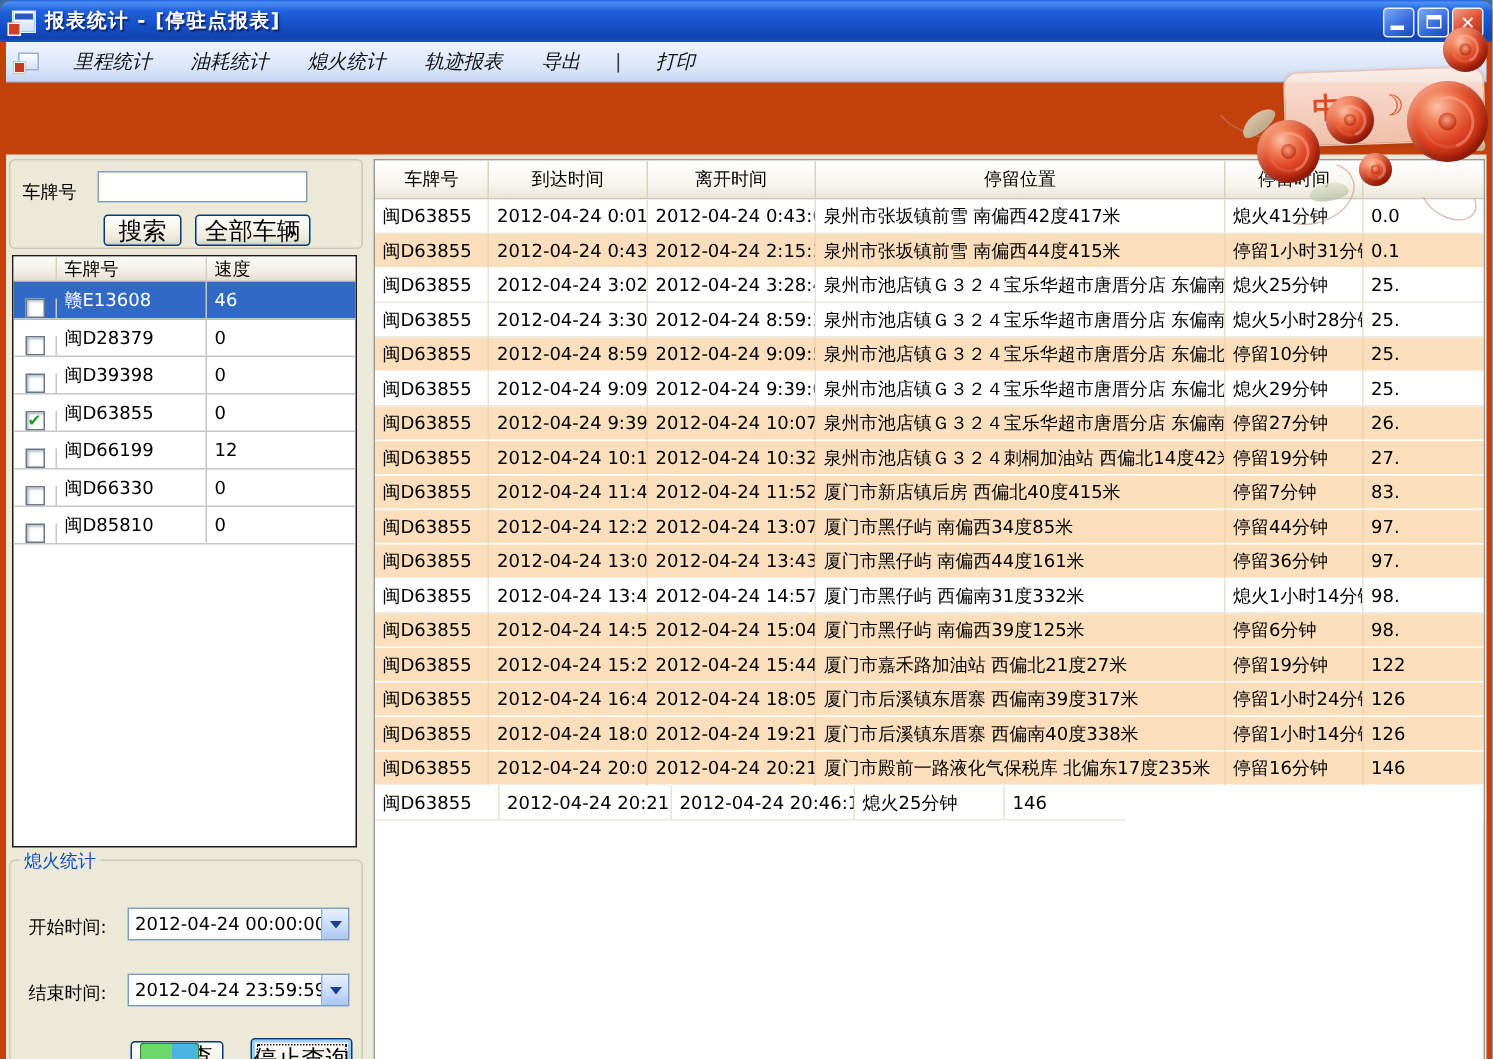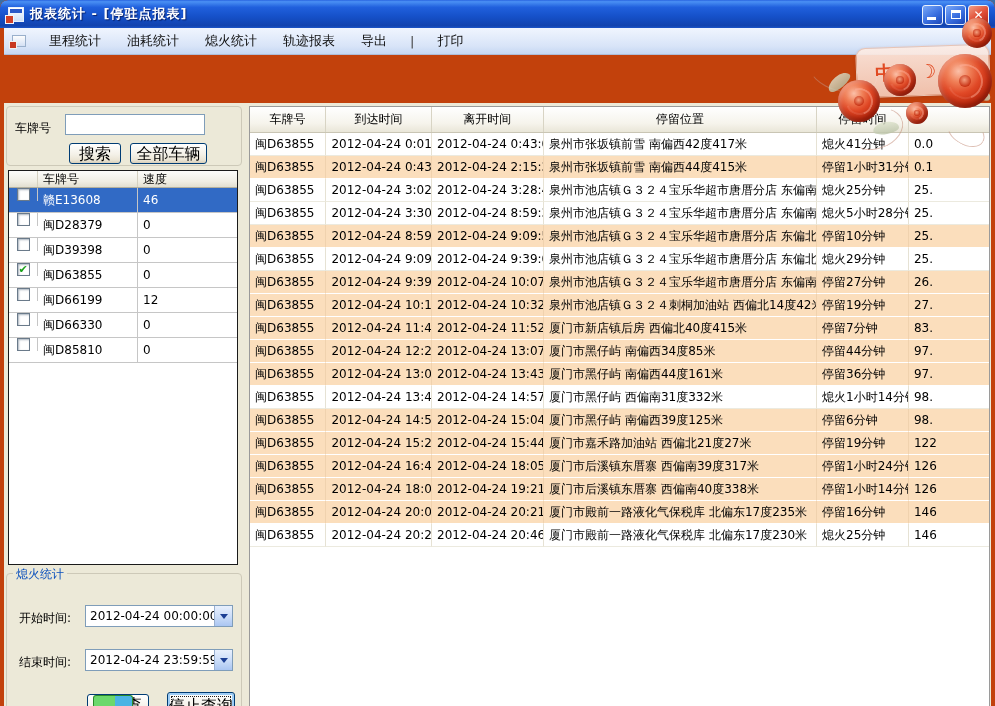--- a/index.html
+++ b/index.html
@@ -47,21 +47,21 @@
     font-family:"DejaVu Sans","Liberation Sans",sans-serif; }
   .btn-search{ left:62px; top:36px; width:52px; height:21px; }
   .btn-allveh{ left:123px; top:36px; width:77px; height:21px; }
   
   .vehicle-table{ position:absolute; left:4px; top:67px; width:230px; height:395px;
     background:#fff; border:1px solid #1a1a1a; overflow:hidden; }
   .vt-header{ display:flex; height:17px; background:linear-gradient(#fcfcfa,#f0eee4 65%,#e2dfd0);
     border-bottom:1px solid #b4b09e; font-size:12px; }
   .vt-header>div{ border-right:1px solid #d4d0c0; padding-left:5px; line-height:16px; }
   .vt-h0{ width:29px; } .vt-h1{ width:100px; } .vt-h2{ width:99px; border-right:none!important; }
-  .vt-row{ display:flex; height:25px; border-bottom:1px solid #c6c6c6; font-size:12px; align-items:flex-start; }
+  .vt-row{ display:flex; height:25px; border-bottom:1px solid #c6c6c6; font-size:12px; align-items:flex-end; }
   .vt-row>div{ border-right:1px solid #c6c6c6; }
   .vt-cb-cell{ width:29px; display:flex; align-items:center; justify-content:center; }
   .vt-plate{ width:100px; line-height:24px; padding-left:5px; }
   .vt-speed{ width:99px; line-height:24px; padding-left:5px; border-right:none!important; }
   .vt-row.selected{ background:#316ac5; color:#fff; }
   .cb{ width:13px; height:13px; background:#fff; border:1px solid #6a7a8a;
     box-shadow:inset 1px 1px 2px #aab4be; font-size:11px; line-height:12px; text-align:center;
     color:#1ba11b; font-weight:bold; cursor:pointer; }
   
   .query-group{ position:absolute; left:2px; top:470px; width:236px; height:162px;
@@ -142,21 +142,21 @@
         </div>
       <div class="win-btn">
           <span class="glyph-max"></span>
         </div>
       <div class="win-btn close">✕</div>
     </div>
   </div>
 
   <div class="menubar">
     <div class="menu-app-icon"></div>
-    <div style="display:flex;align-items:center;">
+    <div style="display:flex;align-items:center;font-style:italic;">
         <span class="menu-item">里程统计</span>
         <span class="menu-item">油耗统计</span>
         <span class="menu-item">熄火统计</span>
         <span class="menu-item">轨迹报表</span>
         <span class="menu-item">导出</span>
         <span class="menu-sep">|</span>
         <span class="menu-item">打印</span>
       </div>
   </div>
 
@@ -417,21 +417,20 @@
     <div class="rt-c2">2012-04-24 20:21:14</div>
     <div class="rt-c3">厦门市殿前一路液化气保税库 北偏东17度235米</div>
     <div class="rt-c4">停留16分钟</div>
     <div class="rt-c5">146</div>
   </div>
 
   <div class="rt-row">
     <div class="rt-c0">闽D63855</div>
     <div class="rt-c1">2012-04-24 20:21:14</div>
     <div class="rt-c2">2012-04-24 20:46:15</div>
-    <div class="rt-c3">厦门市殿前一路液化气保税库 北偏东17度230米</div>
     <div class="rt-c4">熄火25分钟</div>
     <div class="rt-c5">146</div>
   </div>
 </div>
 
       <div class="hscroll">
         <div class="sc-btn sc-left">
             <span class="sc-arrow"></span>
           </div>
         <div class="sc-thumb"></div>

